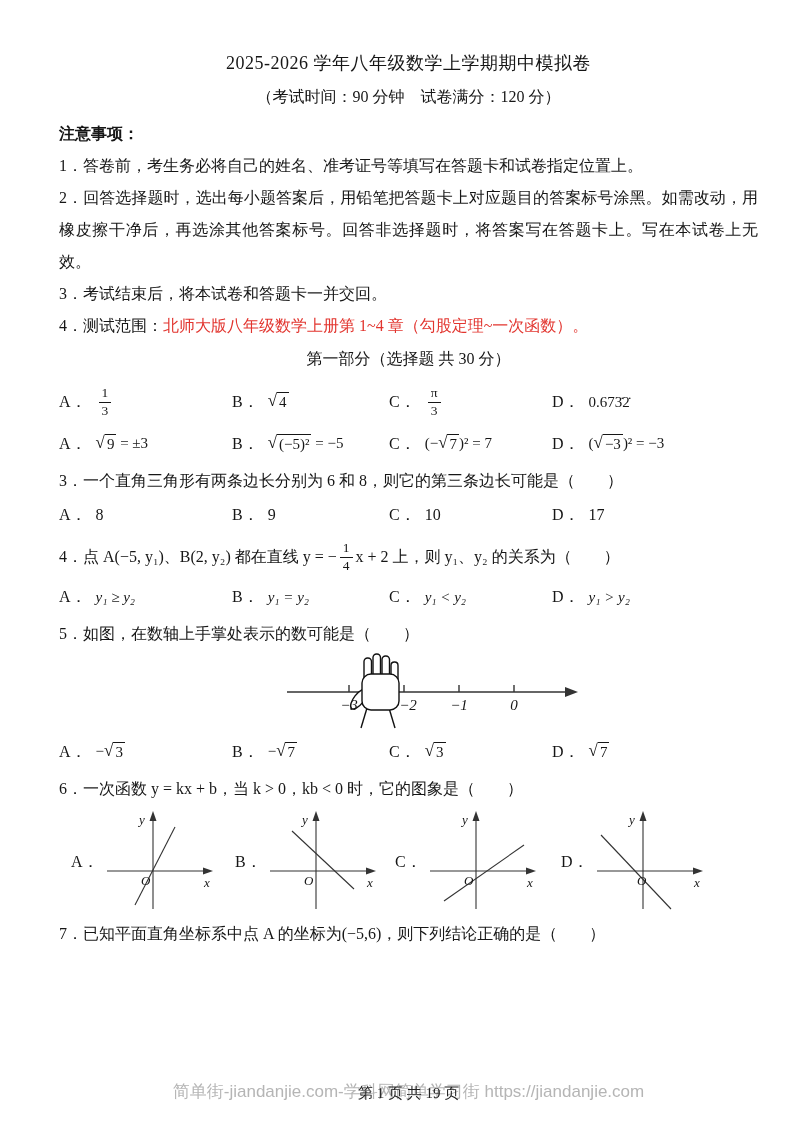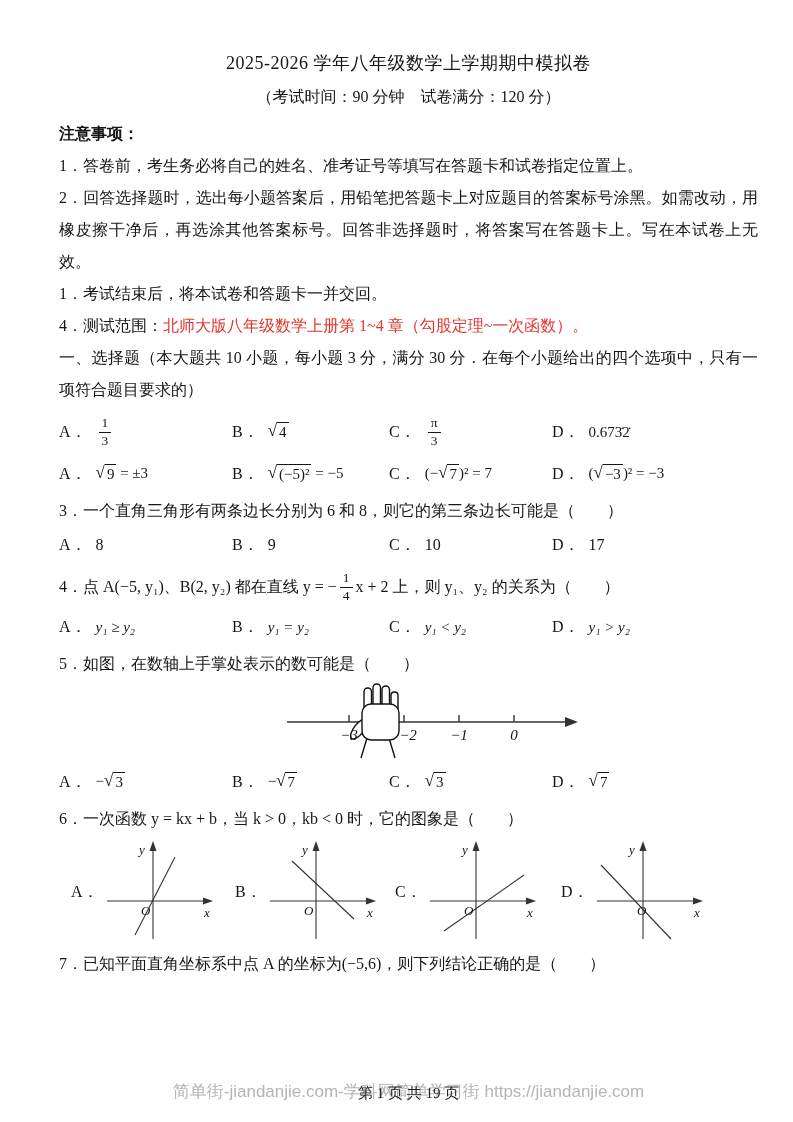--- a/index.html
+++ b/index.html
@@ -73,24 +73,24 @@
 
 <div class="page">
   <div class="content">
 
     <div class="center doc-title">2025-2026 学年八年级数学上学期期中模拟卷</div>
     <div class="center doc-subtitle">（考试时间：90 分钟　试卷满分：120 分）</div>
 
     <div class="notice-head">注意事项：</div>
     <p class="para">1．答卷前，考生务必将自己的姓名、准考证号等填写在答题卡和试卷指定位置上。</p>
     <p class="para">2．回答选择题时，选出每小题答案后，用铅笔把答题卡上对应题目的答案标号涂黑。如需改动，用橡皮擦干净后，再选涂其他答案标号。回答非选择题时，将答案写在答题卡上。写在本试卷上无效。</p>
-    <p class="para">1．考试结束后，将本试卷和答题卡一并交回。</p>
+    <p class="para">3．考试结束后，将本试卷和答题卡一并交回。</p>
     <p class="para"><span>4．测试范围：</span><span class="red">北师大版八年级数学上册第 1~4 章（勾股定理~一次函数）。</span></p>
 
-    <p class="para intro">一、选择题（本大题共 10 小题，每小题 3 分，满分 30 分．在每个小题给出的四个选项中，只有一项符合题目要求的）</p>
+    <div class="center part-head">第一部分（选择题 共 30 分）</div>
 
     <div class="opts" style="min-height:44px;">
       <span class="opt w1">
         <span class="lbl">A．</span>
         <span class="frac">
             <span class="num">1</span>
             <span class="den">3</span>
           </span>
       </span>
       <span class="opt w2">

